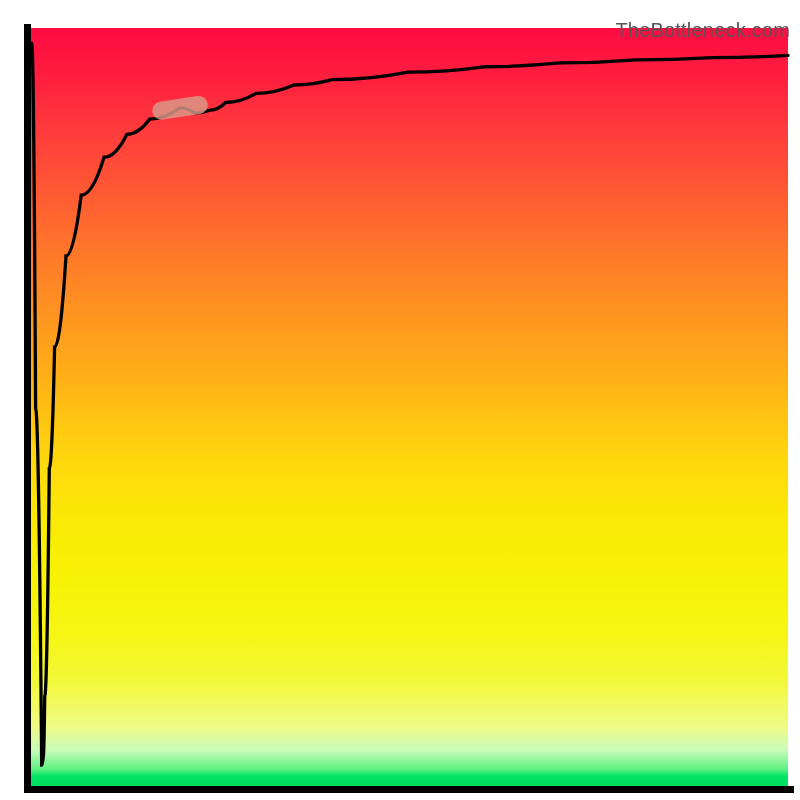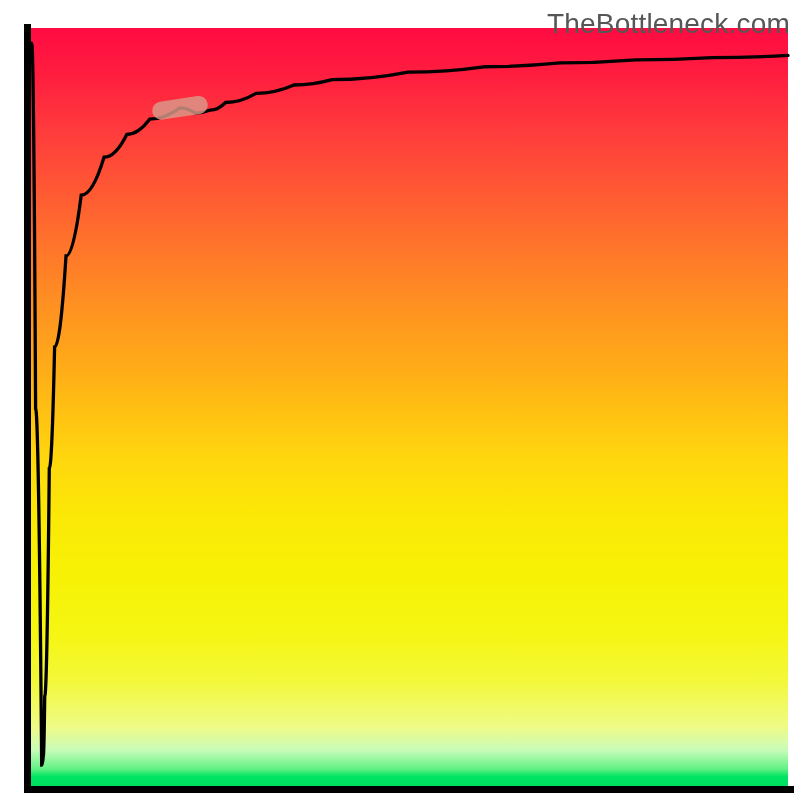--- a/index.html
+++ b/index.html
@@ -46,24 +46,24 @@
   .axis-bottom {
     position: absolute;
     left: 24px;
     top: 786px;
     width: 770px;
     height: 7px;
     background: #000;
   }
   .watermark {
     position: absolute;
-    top: 8px;
+    top: 19px;
     right: 10px;
     font-family: Arial, Helvetica, sans-serif;
-    font-size: 28px;
+    font-size: 20px;
     font-weight: 500;
     color: #565656;
     letter-spacing: 0.2px;
   }
   .chart-svg {
     position: absolute;
     left: 28px;
     top: 28px;
     width: 760px;
     height: 760px;

